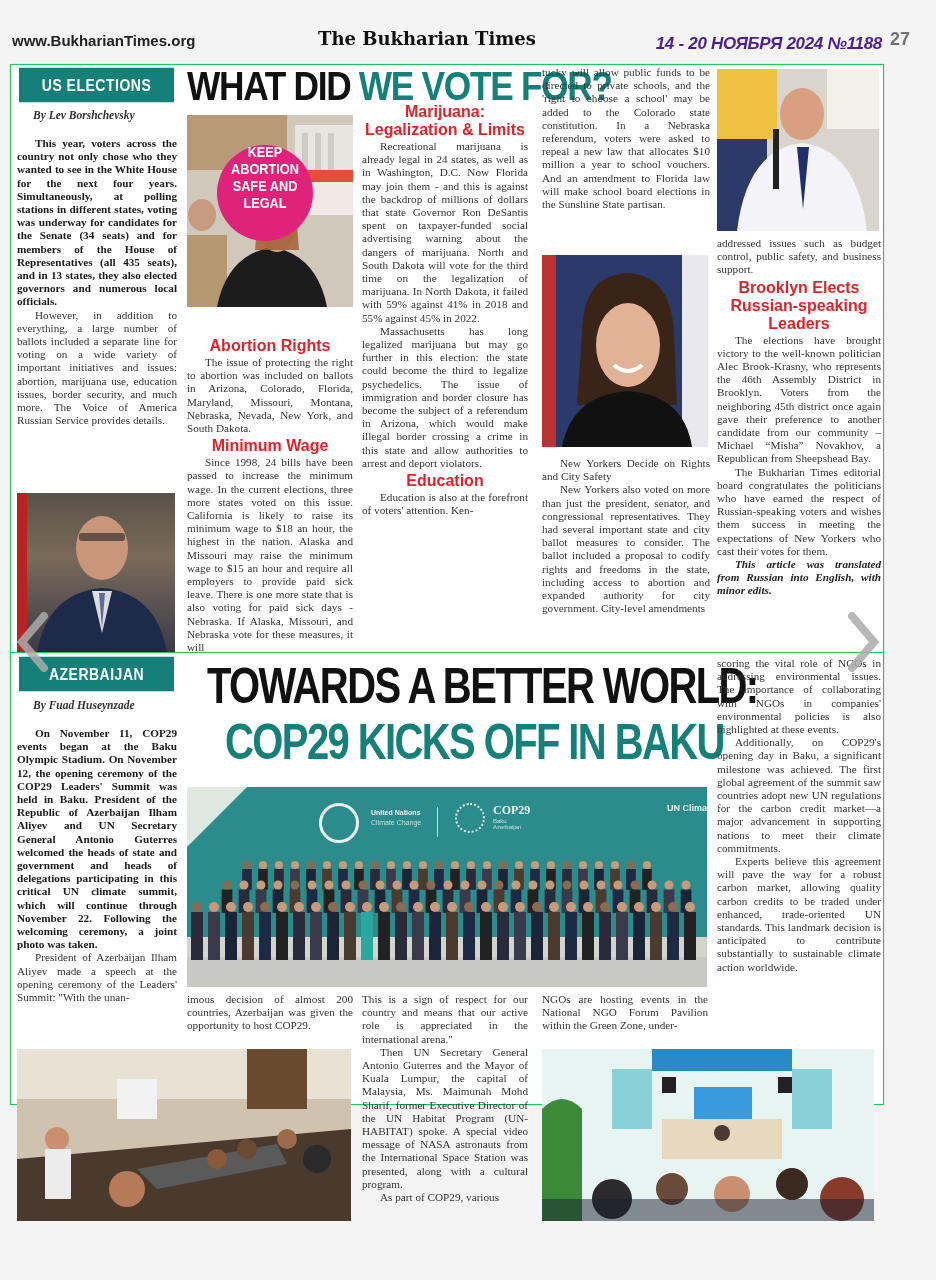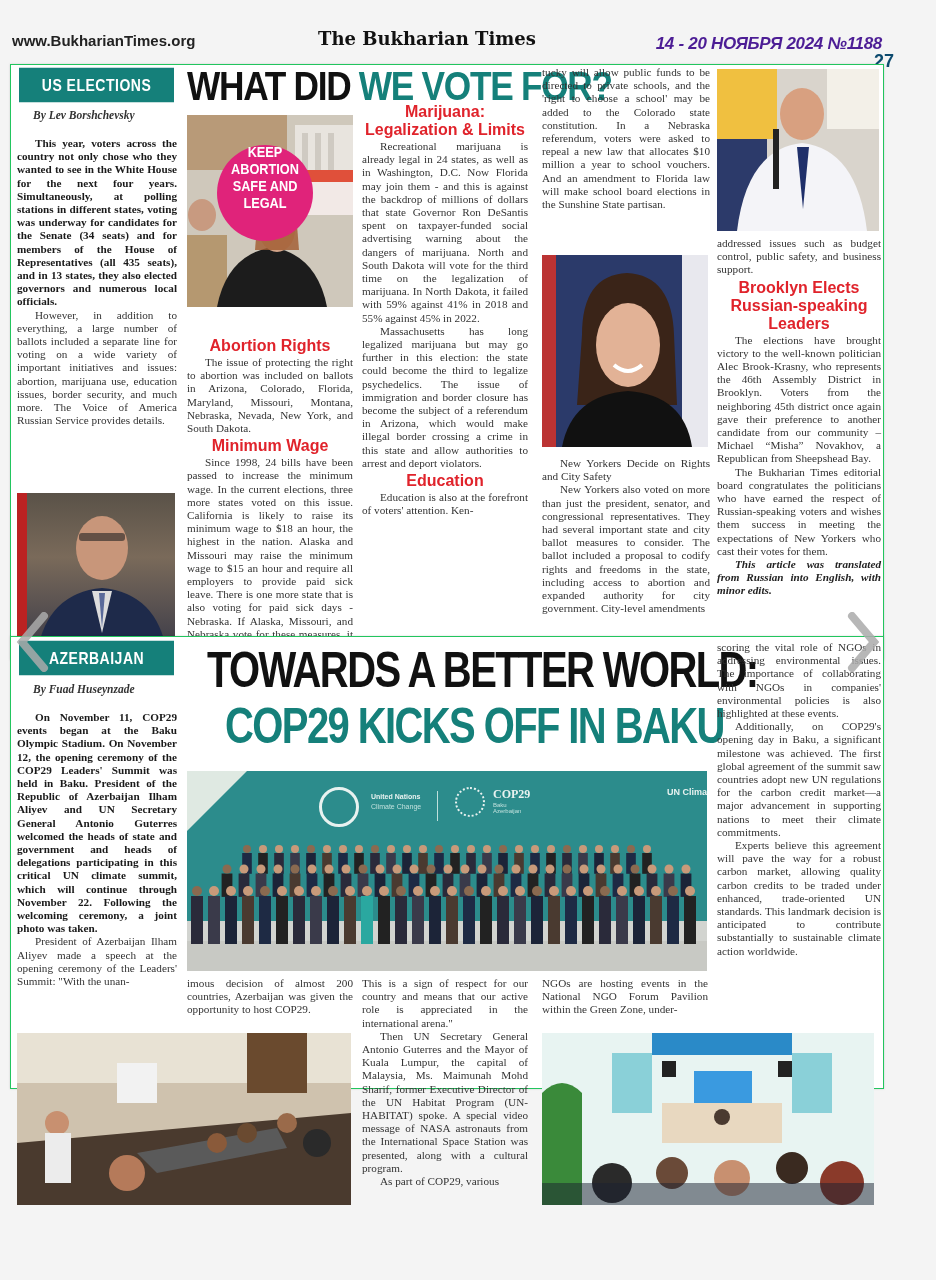--- a/index.html
+++ b/index.html
@@ -3,25 +3,25 @@
 <meta charset="utf-8">
 <style>
   * { box-sizing: border-box; margin: 0; padding: 0; }
   html, body { width: 936px; height: 1280px; background: #f4f4f4; overflow: hidden; }
   body { position: relative; font-family: "Liberation Serif", serif; color: #222; }
 
   .page-header { position: absolute; left: 0; top: 26px; width: 936px; height: 30px; }
   .hdr-url { position: absolute; left: 12px; top: 6px; font-family: "Liberation Sans", sans-serif; font-size: 15px; font-weight: bold; color: #222; }
   .hdr-title { position: absolute; left: 318px; top: 2px; font-family: "DejaVu Serif", serif; font-size: 18px; font-weight: bold; color: #111; }
   .hdr-date { position: absolute; right: 54px; top: 8px; font-family: "Liberation Sans", sans-serif; font-size: 17px; font-style: italic; font-weight: bold; color: #4c1d95; letter-spacing: -0.3px; }
-  .hdr-page { position: absolute; right: 42px; top: 3px; font-family: "Liberation Sans", sans-serif; font-size: 18px; font-weight: bold; color: #0c4a6e; margin-top: 22px; }
+  .hdr-page { position: absolute; right: 26px; top: 3px; font-family: "Liberation Sans", sans-serif; font-size: 18px; font-weight: bold; color: #737373; }
 
   .panel { position: absolute; left: 10px; width: 874px; background: #fff; border: 1px solid #22c55e; box-shadow: 0 0 2px rgba(0,0,0,0.15); }
   .panel-top { top: 64px; height: 596px; }
-  .panel-bottom { top: 636px; height: 453px; }
+  .panel-bottom { top: 652px; height: 453px; }
 
   .section-tag { position: absolute; background: #15807a; color: #fff; font-family: "Liberation Sans", sans-serif; font-weight: bold; font-size: 14px; text-align: center; line-height: 30px; letter-spacing: 0.5px; transform: scaleY(1.15); }
   .byline { position: absolute; font-style: italic; font-weight: bold; font-size: 11.5px; color: #333; }
 
   .col { position: absolute; font-size: 11.2px; line-height: 13.2px; text-align: justify; color: #333; }
   .col p { text-indent: 18px; }
   .col p.noindent { text-indent: 0; }
   .col .lead { font-weight: bold; color: #1a1a1a; }
   .col .italic-bold { font-style: italic; font-weight: bold; color: #222; }
   .col h3 { font-family: "Liberation Sans", sans-serif; color: #e0232b; font-size: 16px; line-height: 18px; text-align: center; font-weight: bold; margin: 2px 0 1px 0; text-indent: 0; }

